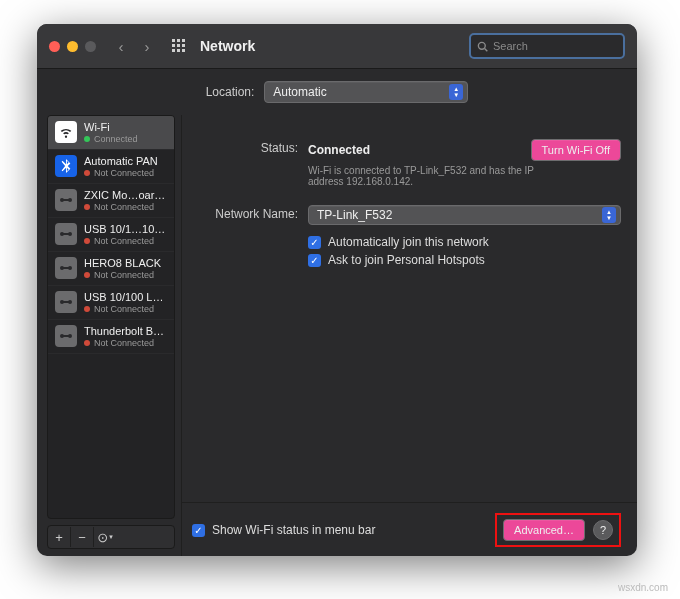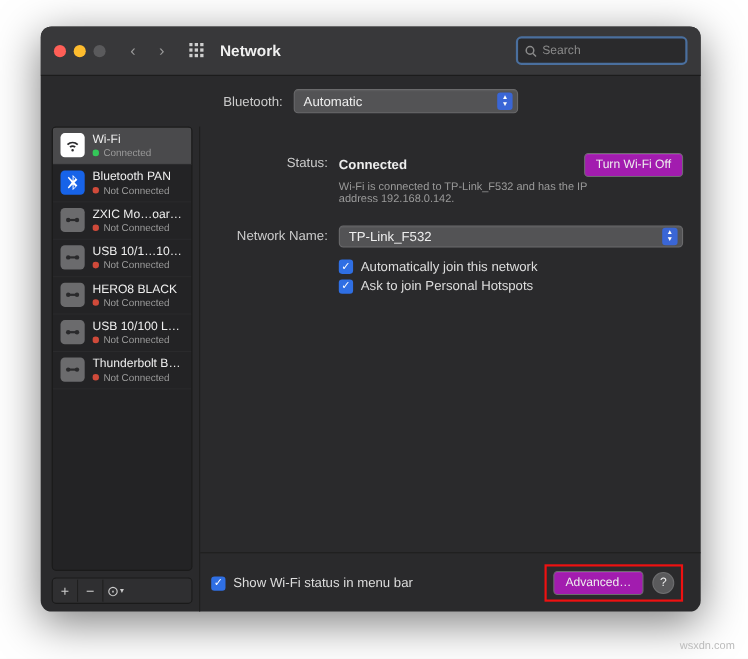--- a/index.html
+++ b/index.html
@@ -42,21 +42,21 @@
   .sidebar-footer{height:22px;margin:6px 6px 8px 10px;background:#2f2f31;border:1px solid #1a1a1a;border-radius:4px;display:flex;align-items:center;}
   .sf-btn{width:22px;height:20px;display:flex;align-items:center;justify-content:center;color:#ccc;border-right:1px solid #1f1f1f;font-size:13px;}
   .sf-btn:last-child{border-right:none;}
   
   .main{flex:1;padding:4px 16px 10px 10px;display:flex;flex-direction:column;font-size:12px;color:#ddd;margin-top:20px;}
   .frow{display:flex;margin-bottom:8px;}
   .frow .lab{width:106px;text-align:right;padding-right:10px;padding-top:2px;color:#ccc;}
   .frow .val{flex:1;}
   .statusval{display:flex;align-items:center;gap:12px;}
   .statusval b{font-weight:600;color:#eee;}
-  .btn{background:#a21caf;border:1px solid #6d6d6f;border-radius:4px;height:20px;padding:0 10px;color:#eee;font-size:11px;display:inline-flex;align-items:center;box-shadow:inset 0 1px 0 rgba(255,255,255,0.08);}
+  .btn{background:#ec4899;border:1px solid #6d6d6f;border-radius:4px;height:20px;padding:0 10px;color:#eee;font-size:11px;display:inline-flex;align-items:center;box-shadow:inset 0 1px 0 rgba(255,255,255,0.08);}
   .btn.dsb{color:#8a8a8a;background:#454547;border-color:#555;}
   .desc{font-size:10px;color:#9a9a9a;margin-top:4px;max-width:240px;}
   .check{display:flex;align-items:center;gap:7px;margin:4px 0;}
   .cb{width:13px;height:13px;border-radius:3px;display:flex;align-items:center;justify-content:center;font-size:10px;color:#fff;}
   .cb.on{background:#2f6fe4;}
   .cb.off{background:#4a4a4c;border:1px solid #6a6a6c;}
   .main-footer{margin-top:auto;}
   .hr{height:1px;background:#1f1f1f;margin:8px -16px 10px -10px;}
   .footrow{display:flex;align-items:center;gap:10px;}
   .hlbox{border:2px solid #e11;padding:4px 6px;display:inline-flex;align-items:center;gap:8px;}
@@ -100,21 +100,21 @@
       <div class="search">
         <svg width="11" height="11" viewBox="0 0 16 16">
             <circle cx="7" cy="7" r="5" fill="none" stroke="#8a8a8a" stroke-width="2"></circle>
             <line x1="11" y1="11" x2="15" y2="15" stroke="#8a8a8a" stroke-width="2"></line>
           </svg>
         <span>Search</span>
       </div>
     </div>
 
     <div class="location-row">
-      <span>Bluetooth:</span>
+      <span>Location:</span>
       <div class="select" style="min-width:190px">
         <span>Automatic</span>
         <span class="arrows">▲<br>▼</span>
       </div>
     </div>
 
     <div class="body">
 
       <div class="sidebar">
         <div class="list">
@@ -134,21 +134,21 @@
             </div>
           </div>
 
           <div class="row">
             <div class="iconbox bt">
               <svg width="10" height="14" viewBox="0 0 10 16">
                   <path fill="#fff" d="M5 0v6L1 2 0 3l4 5-4 5 1 1 4-4v6l5-5-3-3 3-3zm1 2l2 2-2 2zm0 8l2 2-2 2z"></path>
                 </svg>
             </div>
             <div class="txt">
-              <span class="name">Bluetooth PAN</span>
+              <span class="name">Automatic PAN</span>
               <span class="stat">
                   <span class="dot red"></span>
                   <span>Not Connected</span>
                 </span>
             </div>
           </div>
 
           <div class="row">
             <div class="iconbox">
                 <svg width="14" height="10" viewBox="0 0 14 10">

